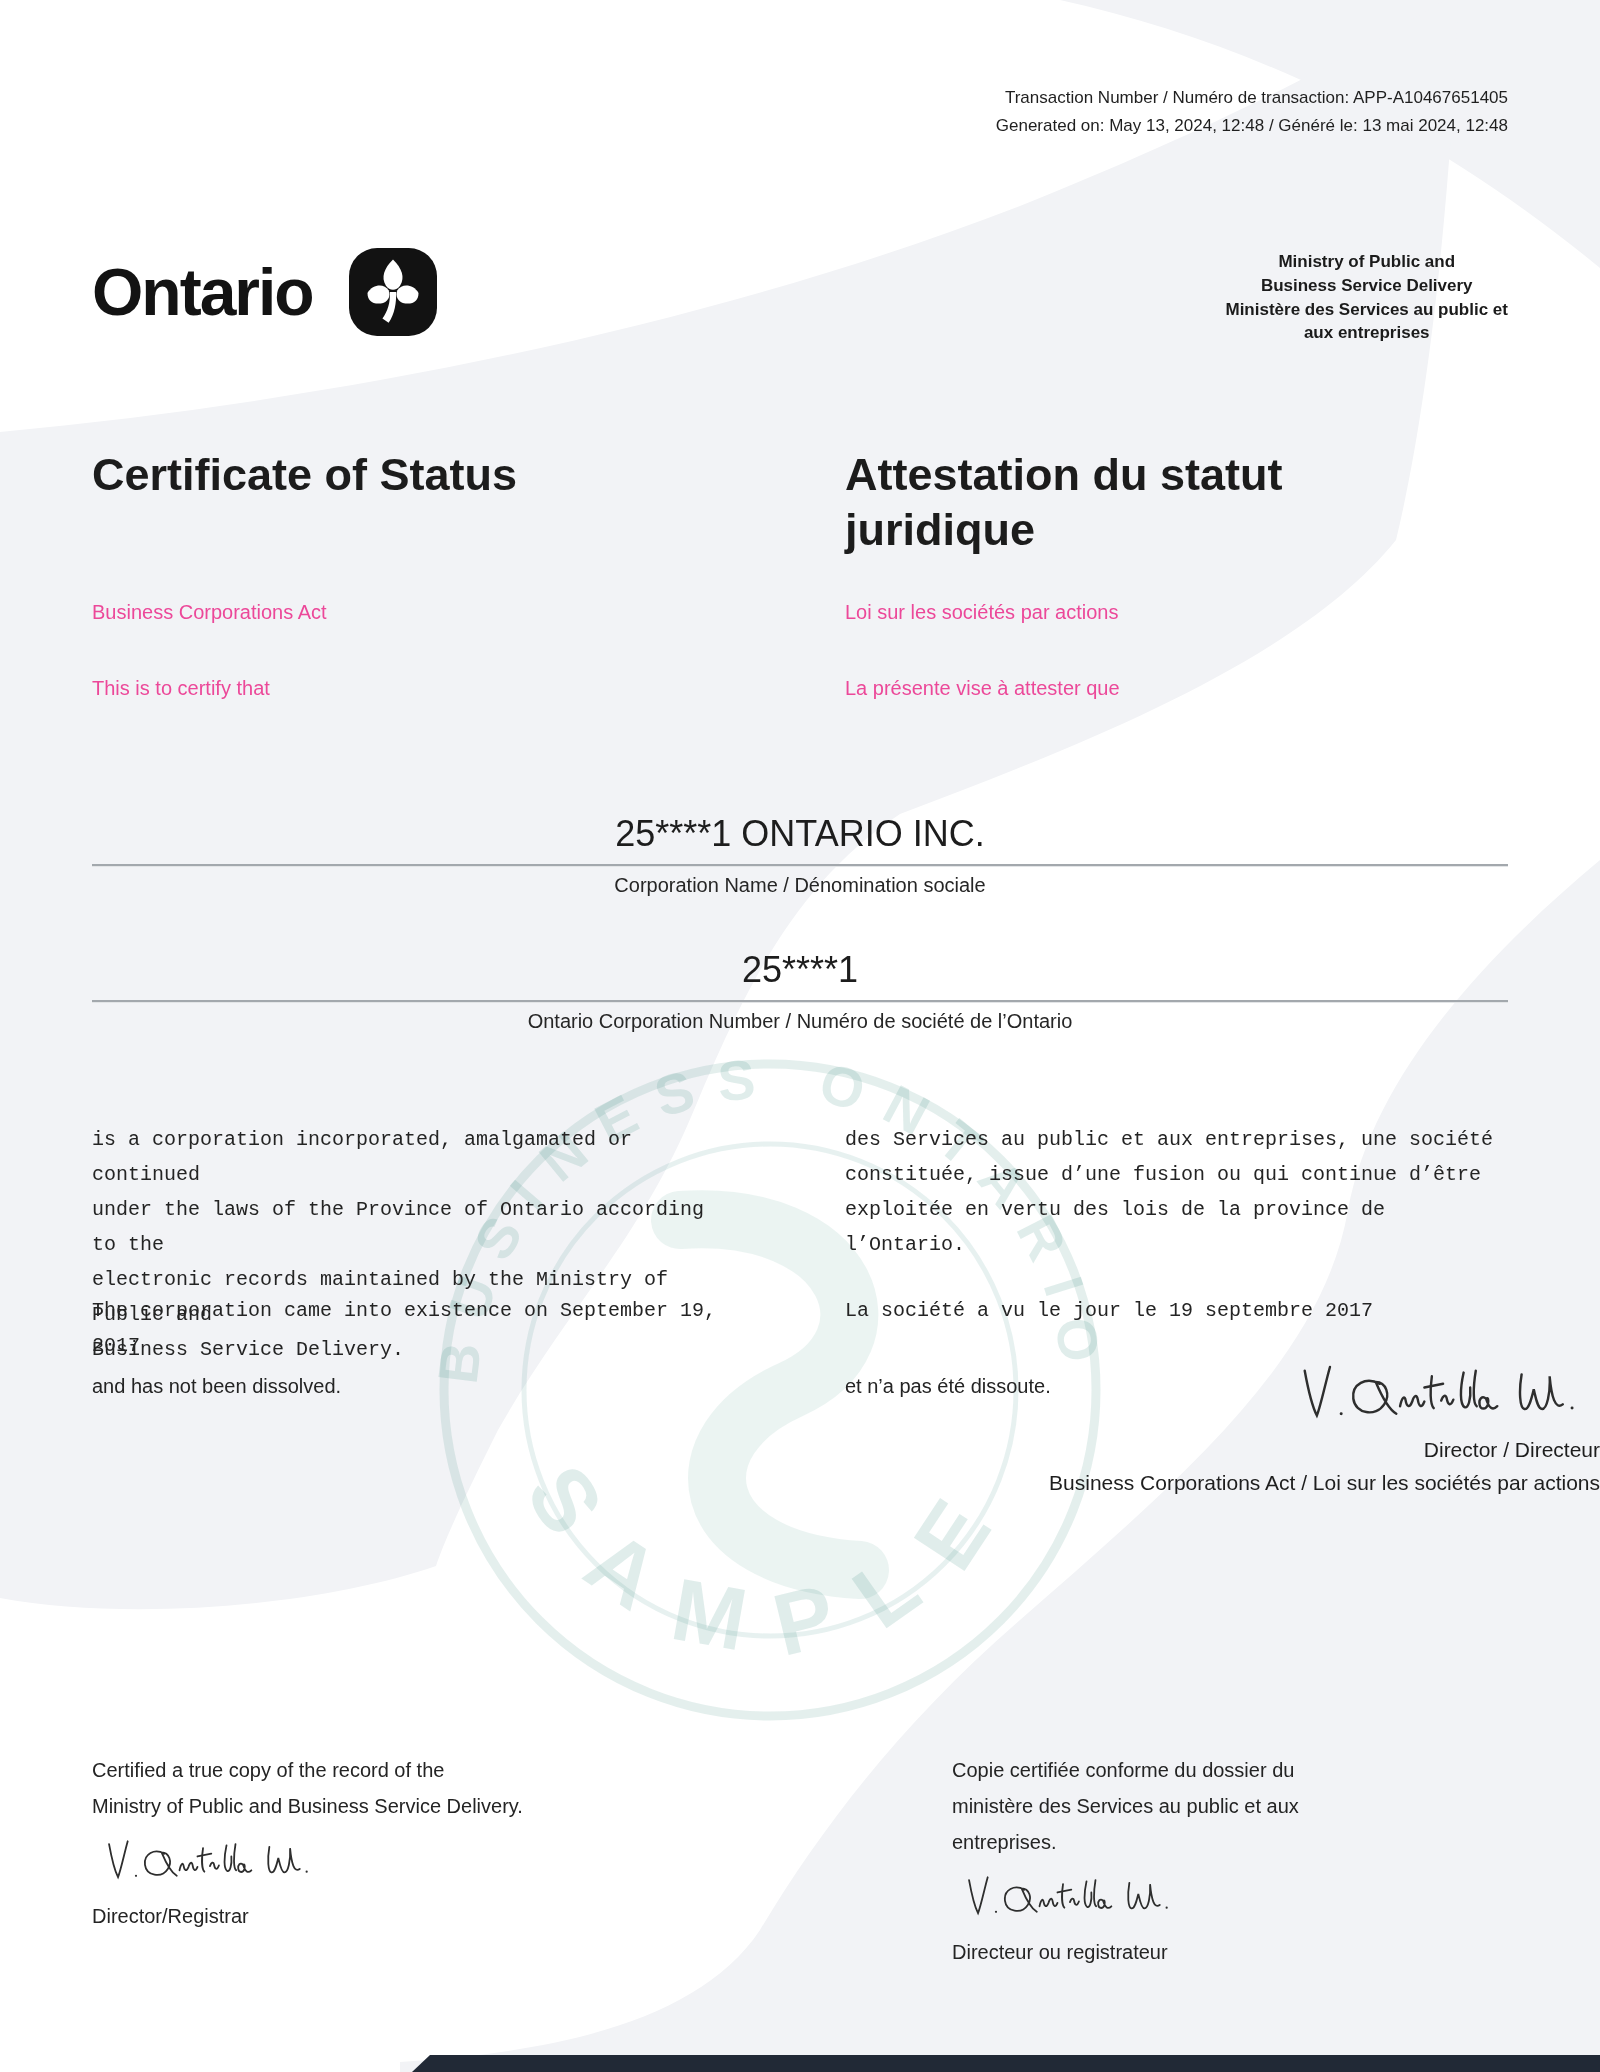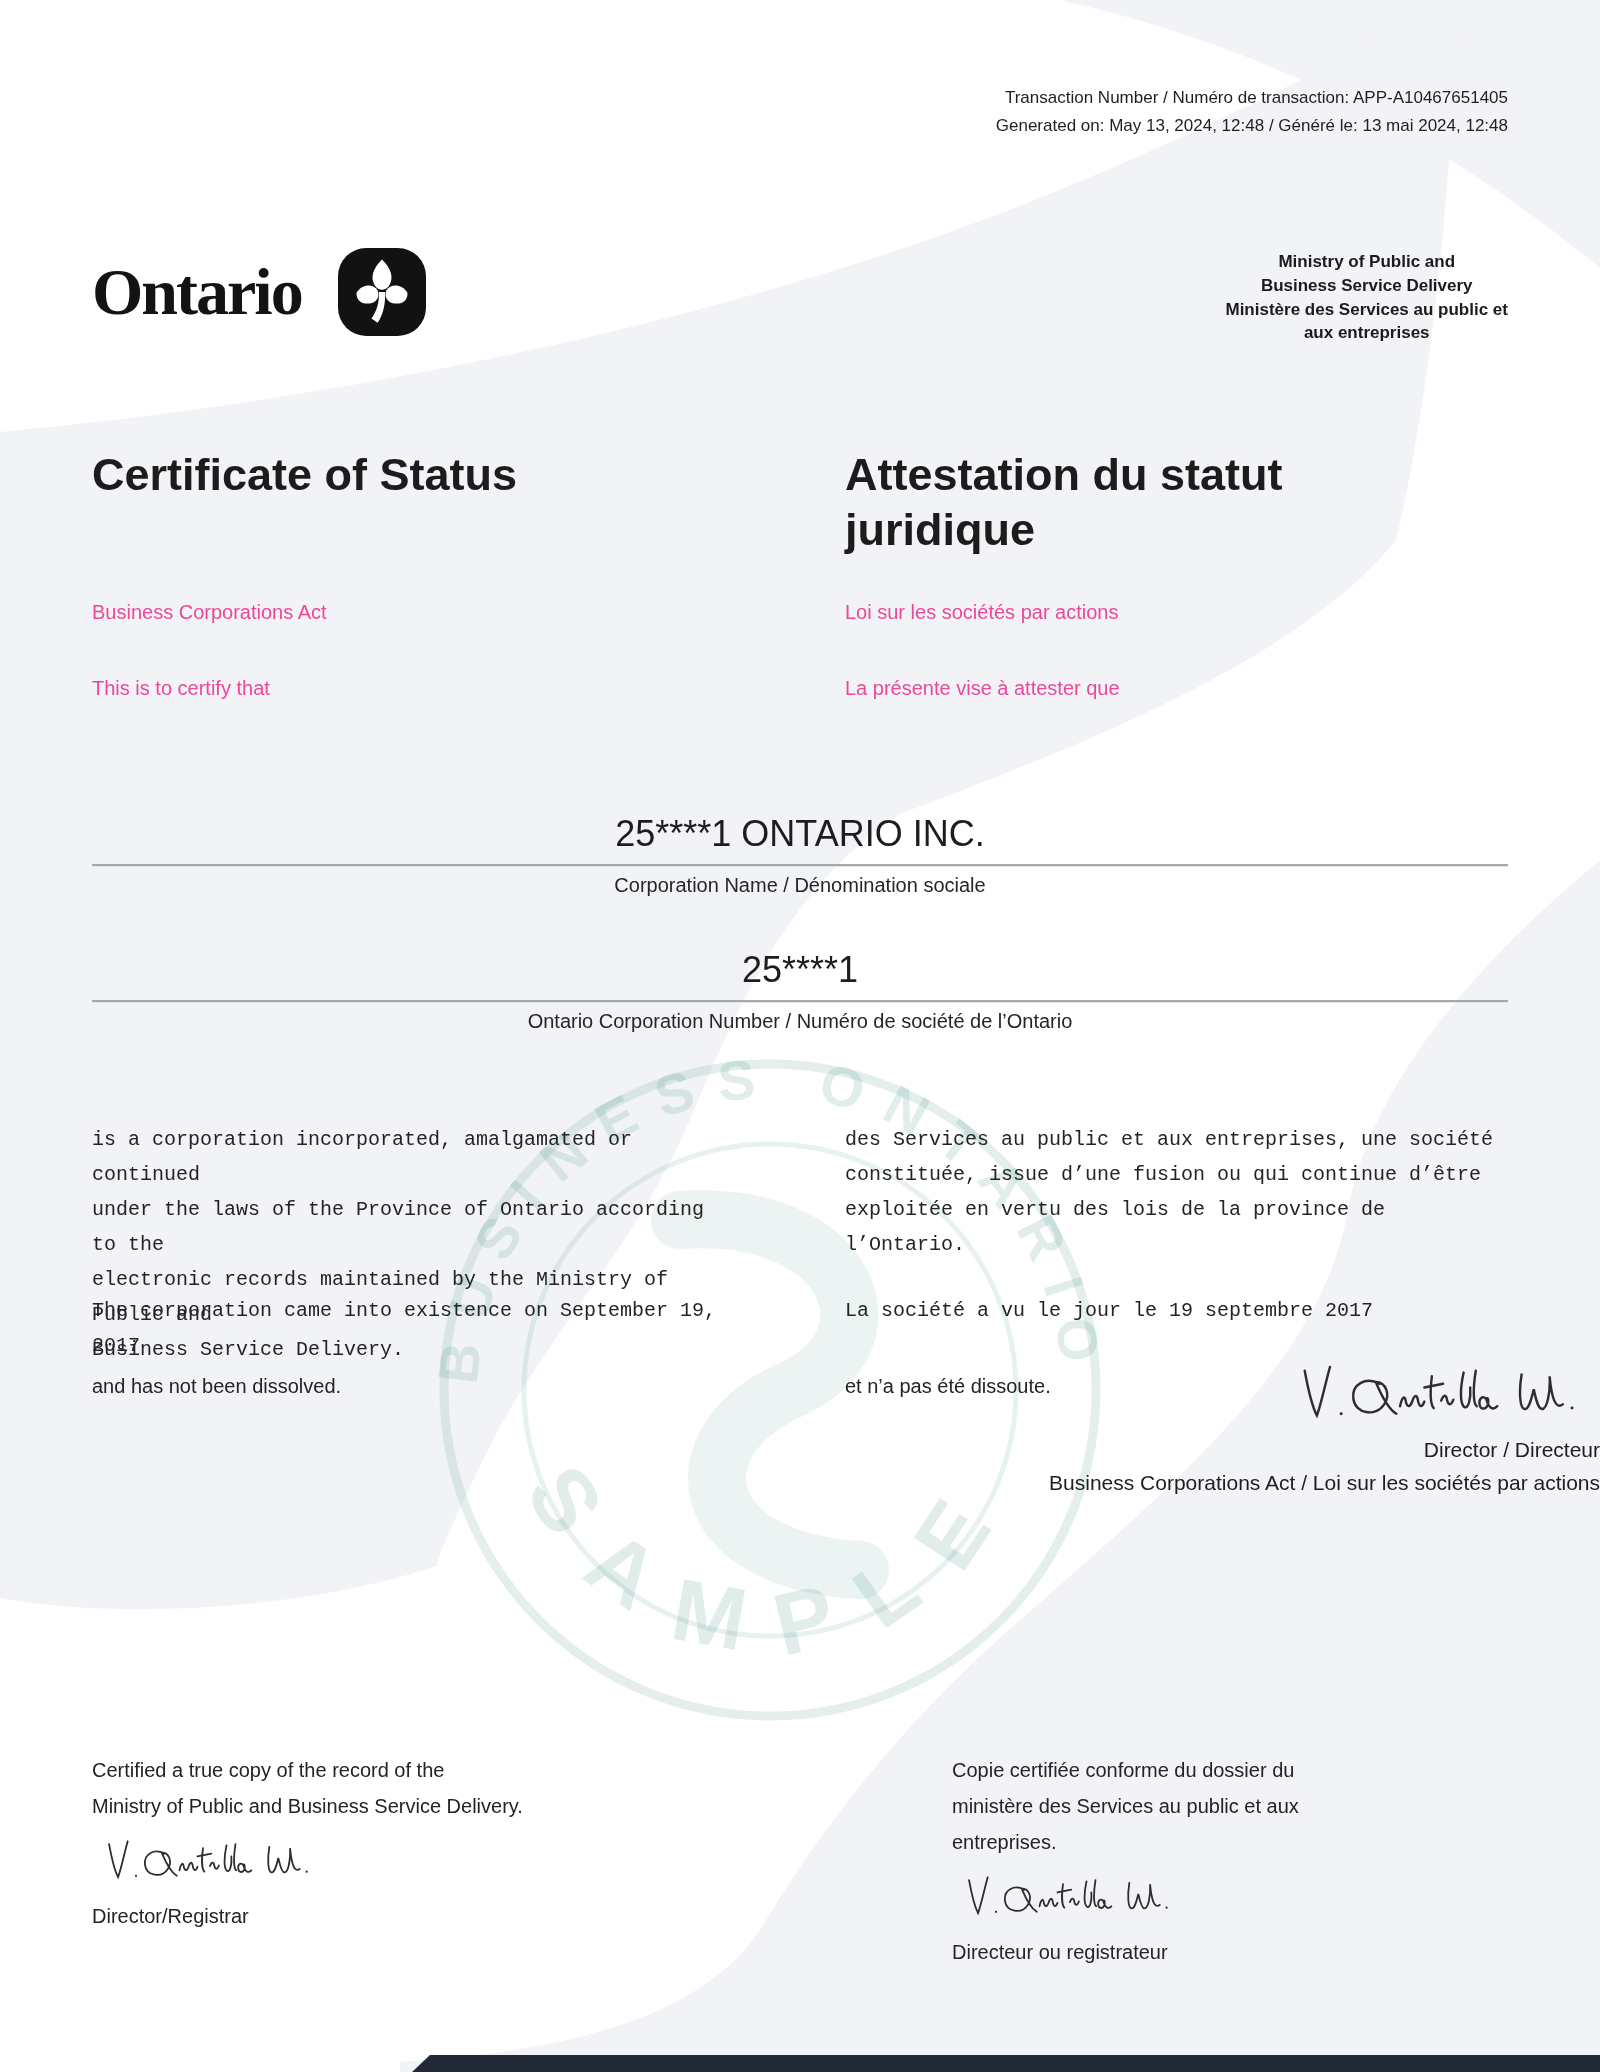--- a/index.html
+++ b/index.html
@@ -12,21 +12,21 @@
     color:#222222;
   }
   .bg,.wm{position:absolute;left:0;top:0;pointer-events:none;}
   
   .transaction{
     position:absolute;top:84px;right:92px;
     text-align:right;font-size:17px;line-height:1.62;color:#1f1f1f;
   }
   .transaction span{display:block;}
   
-  .brand{position:absolute;left:92px;top:248px;display:flex;align-items:center;gap:36px;font-family:Liberation Serif, serif;}
+  .brand{position:absolute;left:92px;top:248px;display:flex;align-items:center;gap:36px;}
   .wordmark{font-size:66px;font-weight:700;letter-spacing:-2px;color:#131313;line-height:1;}
   .trillium{width:88px;height:88px;display:block;}
   .ministry{
     position:absolute;right:92px;top:250px;text-align:center;
     font-size:17px;font-weight:700;line-height:1.4;color:#1b1b1b;
   }
   .ministry span{display:block;}
   
   .title{font-size:45px;font-weight:700;color:#1c1c1c;line-height:1.22;}
   .title-en{position:absolute;left:92px;top:448px;}

